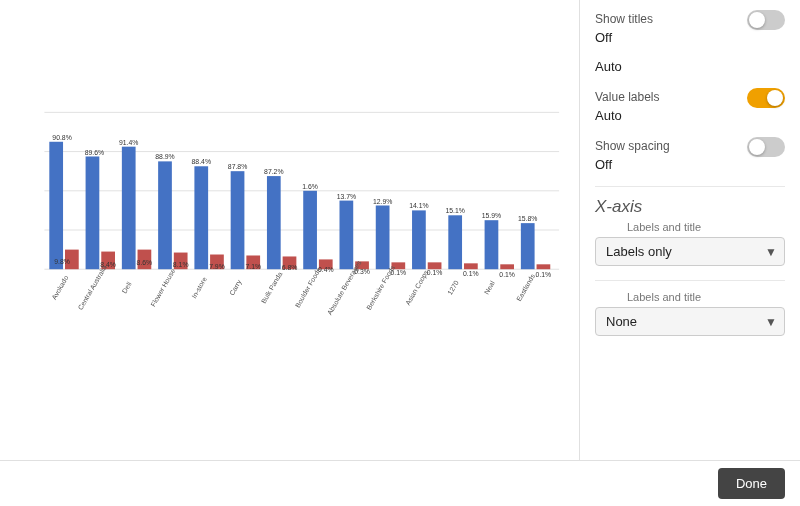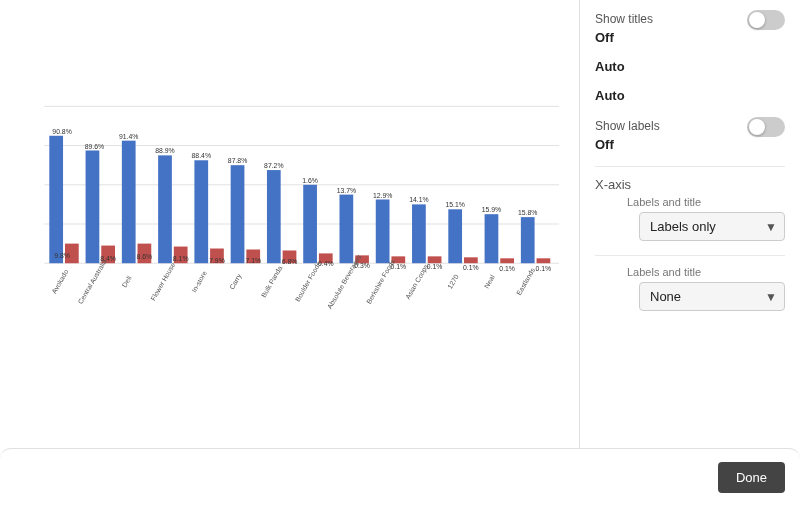--- a/index.html
+++ b/index.html
@@ -43,21 +43,21 @@
     }
 
     .panel-row-label {
       color: #555;
       font-size: 12px;
       margin-bottom: 2px;
       text-align: center;
     }
 
     .panel-row-value {
-      font-weight: bold;
+      font-weight: normal;
       font-size: 13px;
       color: #222;
     }
 
     .panel-row-header {
       display: flex;
       justify-content: space-between;
       align-items: center;
     }
 
@@ -93,35 +93,35 @@
     .toggle.off .toggle-knob { left: 2px; }
     .toggle.on .toggle-knob { left: 20px; }
 
     .divider {
       height: 1px;
       background: #e8e8e8;
       margin: 10px 0;
     }
 
     .section-title {
-      font-size: 13px;
+      font-size: 17px;
       color: #555;
       margin-bottom: 4px;
+      font-style: italic;
     }
 
     .sub-label {
       font-size: 11px;
       color: #777;
       margin-bottom: 4px;
       margin-left: 32px;
     }
 
     .dropdown-wrapper {
       position: relative;
-      margin-left: 44px;
     }
 
     .dropdown-select {
       width: 100%;
       padding: 6px 28px 6px 10px;
       border: 1px solid #ccc;
       border-radius: 4px;
       background: #f5f5f5;
       appearance: none;
       font-size: 13px;
@@ -134,28 +134,27 @@
       right: 8px;
       top: 50%;
       transform: translateY(-50%);
       pointer-events: none;
       color: #555;
       font-size: 12px;
     }
 
     
     .footer {
-      height: 58px;
+      height: 46px;
       border-top: 1px solid #e0e0e0;
       display: flex;
       align-items: center;
       justify-content: flex-end;
       padding: 0 15px;
       background: #fff;
-      border-radius: 11px;
     }
 
     .done-button {
       background: #444;
       color: #fff;
       border: none;
       padding: 8px 18px;
       border-radius: 4px;
       font-size: 13px;
       cursor: pointer;
@@ -285,26 +284,32 @@
         </div>
       </div>
       <div class="panel-row-value">Off</div>
     </div>
 
     <div class="panel-row">
       <div class="panel-row-value">Auto</div>
     </div>
 
     <div class="panel-row">
+      <div class="panel-row-header">
+        <span class="panel-row-label">Value labels</span>
+        <div class="toggle on">
+          <div class="toggle-knob"></div>
+        </div>
+      </div>
       <div class="panel-row-value">Auto</div>
     </div>
 
     <div class="panel-row">
       <div class="panel-row-header">
-        <span class="panel-row-label">Show labels</span>
+        <span class="panel-row-label">Show spacing</span>
         <div class="toggle off">
           <div class="toggle-knob"></div>
         </div>
       </div>
       <div class="panel-row-value">Off</div>
     </div>
 
     <div class="divider"></div>
 
     <div class="panel-row">

